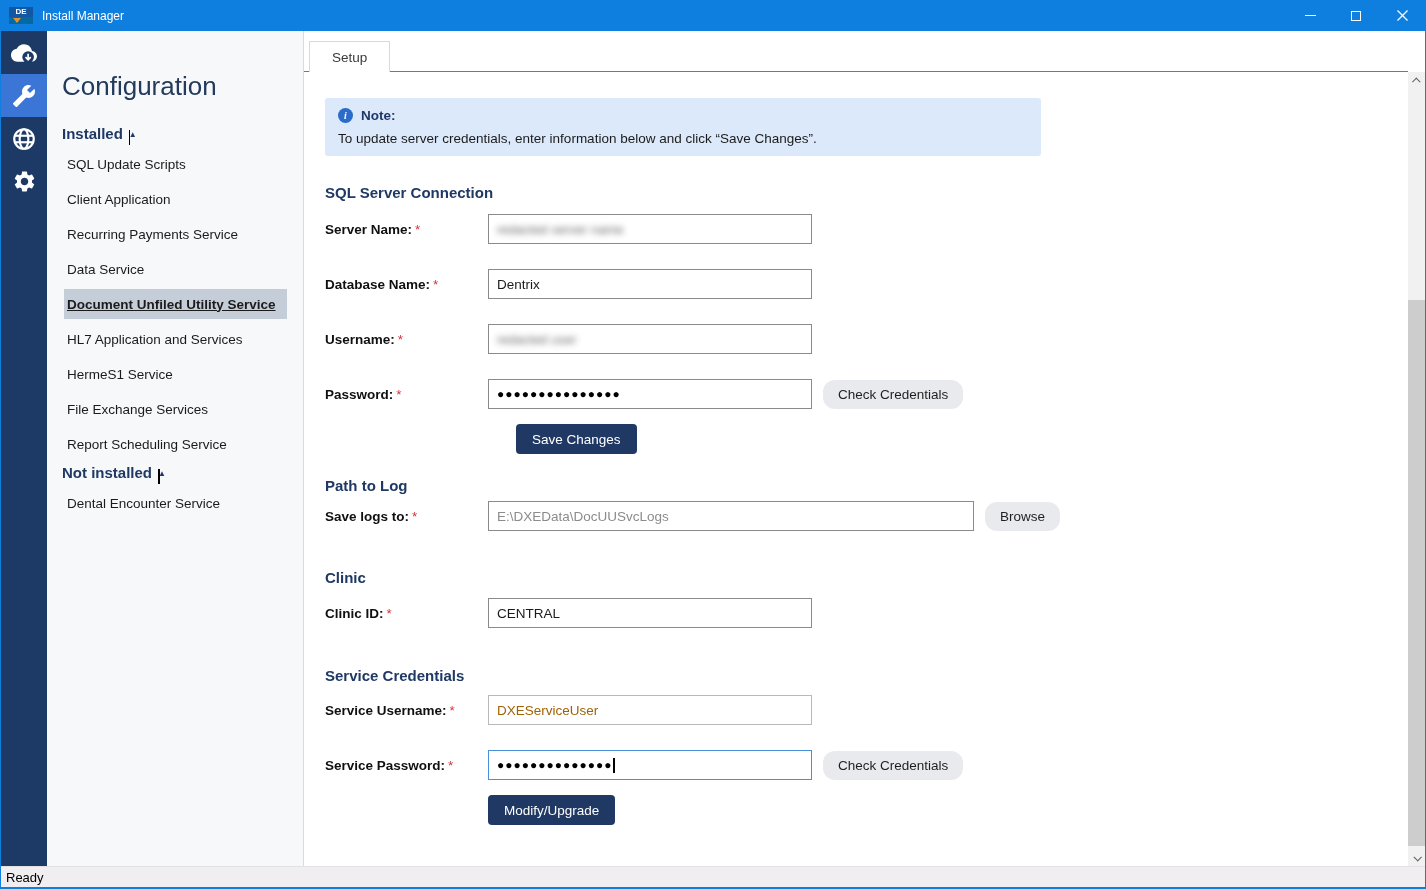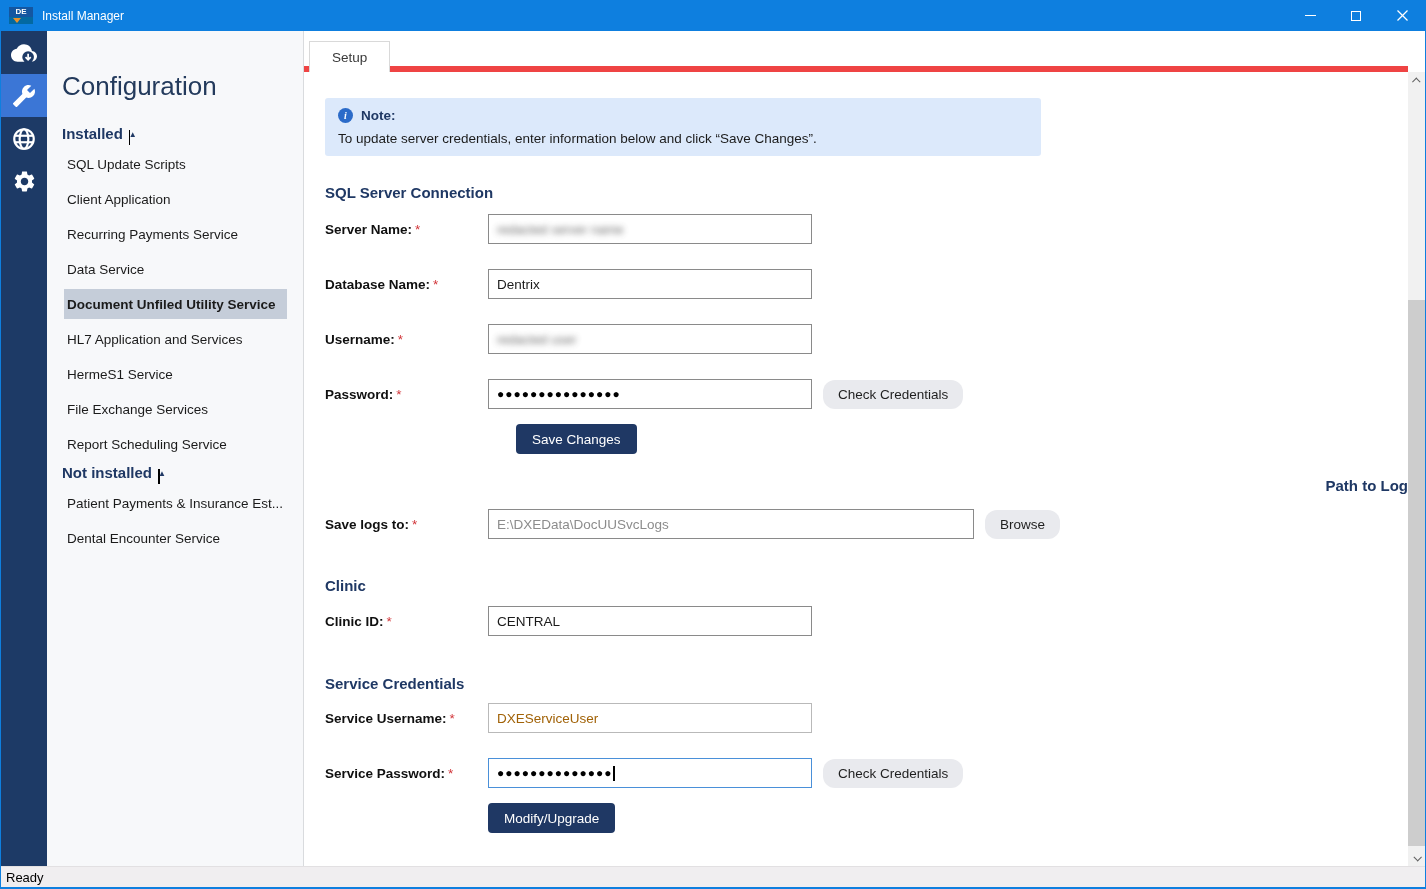--- a/index.html
+++ b/index.html
@@ -32,42 +32,42 @@
   .rail-item svg { display:block; }
 
   
   .nav { position:absolute; top:31px; bottom:21px; left:46px; width:257px; background:#f7f8fa;
          border-right:1px solid #d9dbde; padding-top:40px; overflow:hidden; }
   .nav-title { font-size:26px; color:#233a5c; margin-left:15px; height:34px; }
   .nav-header { margin:20px 0 4px 15px; font-size:15px; font-weight:700; color:#1f3864; height:18px; }
   .nav-header .caret { font-size:8px; margin-left:6px; vertical-align:2px; }
   .nav-item { margin-left:17px; width:223px; height:35px; display:flex; align-items:center;
               font-size:13.5px; color:#1b1b1b; padding-left:3px; cursor:default; }
-  .nav-item.selected { background:#c5cdd9; font-weight:700; height:30px; margin-top:2px; margin-bottom:3px; }
+  .nav-item.selected { background:#c5cdd9; font-weight:700; height:30px; margin-top:2px; margin-bottom:3px;text-decoration:underline; }
   .nav-header.second { margin-top:2px; }
 
   
   .main { position:absolute; top:31px; bottom:21px; left:303px; right:0; background:#fff; }
-  .tabbar { position:absolute; top:10px; left:0; right:17px; height:31px; border-bottom:6px solid #ef4444;text-align:center; }
+  .tabbar { position:absolute; top:10px; left:0; right:17px; height:31px; border-bottom:1px solid #ef4444;text-align:center; }
   .tab { position:absolute; left:5px; top:0; height:31px; background:#fff; border:1px solid #d9d9d9; border-bottom:none;
          padding:0 22px; display:flex; align-items:center; font-size:13.5px; color:#3a3a3a; z-index:2; }
   .tabbar::after { content:""; position:absolute; left:5px; top:30px; width:69px; height:2px; background:#fff; }
 
   .content { position:absolute; top:41px; left:0; right:17px; bottom:0; overflow:hidden; padding:26px 0 0 21px; }
 
   .note { width:716px; background:#dce9fb; border-radius:3px; padding:9px 14px 10px 13px; margin-bottom:28px; }
   .note-head { display:flex; align-items:center; height:17px; margin-bottom:7px; }
   .note-i { width:15px; height:15px; border-radius:50%; background:#2b6bc9; color:#fff; font-size:10px; font-weight:700;
             display:flex; align-items:center; justify-content:center; margin-right:8px; font-family:"Liberation Serif",serif; font-style:italic; }
   .note-title { font-size:13.5px; font-weight:700; color:#1f3864; }
   .note-body { font-size:13.5px; color:#1b1b1b; }
 
   .section-h { font-size:15px; font-weight:700; color:#1f3864; height:18px; }
   .h-sql { margin-bottom:12px; }
-  .h-log { margin-top:23px; margin-bottom:14px;text-align:right; }
+  .h-log { margin-top:23px; margin-bottom:6px; }
   .h-clinic { margin-top:38px; margin-bottom:11px; }
   .h-svc { margin-top:39px; margin-bottom:10px; }
 
   .frow { display:flex; align-items:center; margin-bottom:25px; }
   .flabel { width:163px; flex:none; font-size:13.5px; font-weight:600; color:#101010; }
   .req { color:#d13438; margin-left:3px; font-weight:400; }
   .tinput { width:324px; height:30px; border:1px solid #8a8a8a; background:#fff; font-size:13.5px; color:#1b1b1b;
             padding:10px 8px; font-family:"Liberation Sans",sans-serif; outline:none; }
   .tinput.wide { width:486px; }
   .tinput.dim { color:#8c8c8c; }
@@ -164,21 +164,20 @@
     <div class="nav-item">Client Application</div>
     <div class="nav-item">Recurring Payments Service</div>
     <div class="nav-item">Data Service</div>
     <div class="nav-item selected">Document Unfiled Utility Service</div>
     <div class="nav-item">HL7 Application and Services</div>
     <div class="nav-item">HermeS1 Service</div>
     <div class="nav-item">File Exchange Services</div>
     <div class="nav-item">Report Scheduling Service</div>
 
     <div class="nav-header second"><span>Not installed</span><span class="caret">▲</span></div>
-    <div class="nav-item">Patient Payments &amp; Insurance Est...</div>
     <div class="nav-item">Dental Encounter Service</div>
   </div>
 
   <div class="main">
     <div class="tabbar">
       <div class="tab">Setup</div>
     </div>
 
     <div class="content">
 

